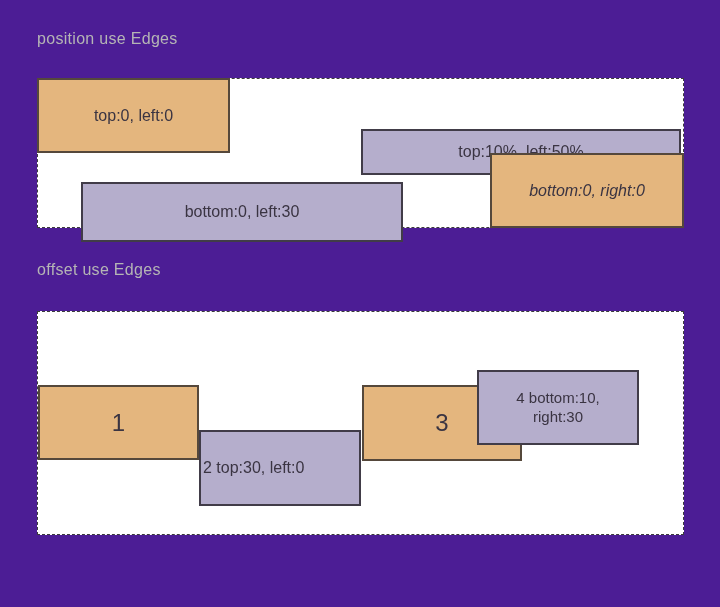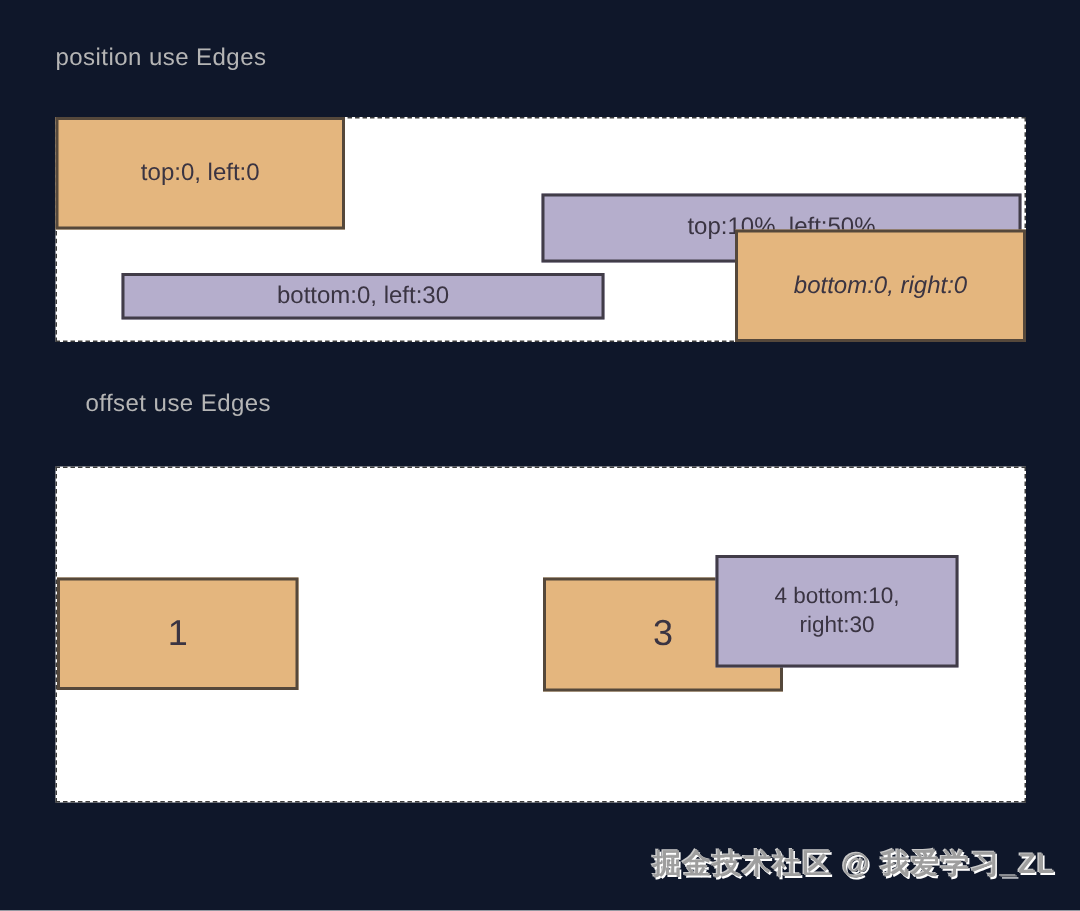--- a/index.html
+++ b/index.html
@@ -5,21 +5,21 @@
   html, body {
     margin: 0;
     padding: 0;
     background: #ffffff;
     font-family: "Liberation Sans", "DejaVu Sans", sans-serif;
   }
   .stage {
     position: relative;
     width: 720px;
     height: 607px;
-    background: #0f172a;
+    background: #4c1d95;
     overflow: hidden;
   }
   .section-title {
     position: absolute;
     left: 37px;
     font-size: 16px;
     color: #b5b5b5;
     letter-spacing: 0.3px;
   }
   .container-dashed {
@@ -47,21 +47,21 @@
     border: 2px solid #55483b;
   }
   .box.purple {
     background: #b5aecc;
     border: 2px solid #413c48;
   }
 
   
   #box-top-left     { left: -1px;  top: -1px;  width: 193px; height: 75px; }
   #box-top-center   { left: 323px; top: 14px;  width: 320px; height: 46px; margin-top: 36px; }
-  #box-bottom-left  { left: 43px;  top: 103px; width: 322px; height: 31px; bottom: auto; }
+  #box-bottom-left  { left: 43px;  top: 103px; width: 322px; height: 60px; bottom: auto; }
   #box-bottom-right { left: 452px; top: 74px;  width: 194px; height: 75px; font-style: italic; }
 
   
   #box-1 { left: 0px;   top: 73px;  width: 161px; height: 75px; font-size: 24px; }
   #box-2 { left: 161px; top: 118px; width: 162px; height: 76px;
            justify-content: flex-start; text-align: left; padding-left: 2px; z-index: 2; }
   #box-3 { left: 324px; top: 73px;  width: 160px; height: 76px; font-size: 24px; z-index: 1; }
   #box-4 { left: 439px; top: 58px;  width: 162px; height: 75px;
            font-size: 15px; white-space: pre-line; z-index: 3; }
 
@@ -83,24 +83,24 @@
 
   <div class="section-title" style="top: 30px;">position use Edges</div>
 
   <div class="container-dashed" id="container-position">
     <div class="box orange" id="box-top-left">top:0, left:0</div>
     <div class="box purple" id="box-top-center">top:10%, left:50%</div>
     <div class="box purple" id="box-bottom-left">bottom:0, left:30</div>
     <div class="box orange" id="box-bottom-right">bottom:0, right:0</div>
   </div>
 
-  <div class="section-title" style="top: 261px; margin-left: 20px;">offset use Edges</div>
+  <div class="section-title" style="top: 261px;">offset use Edges</div>
 
   <div class="container-dashed" id="container-offset">
     <div class="box orange" id="box-1">1</div>
+    <div class="box purple" id="box-2">2 top:30, left:0</div>
     <div class="box orange" id="box-3">3</div>
     <div class="box purple" id="box-4">4 bottom:10,
 right:30</div>
   </div>
 
-  <div class="watermark">掘金技术社区 @ 我爱学习_ZL</div>
 
 </div>
 
 </body></html>

